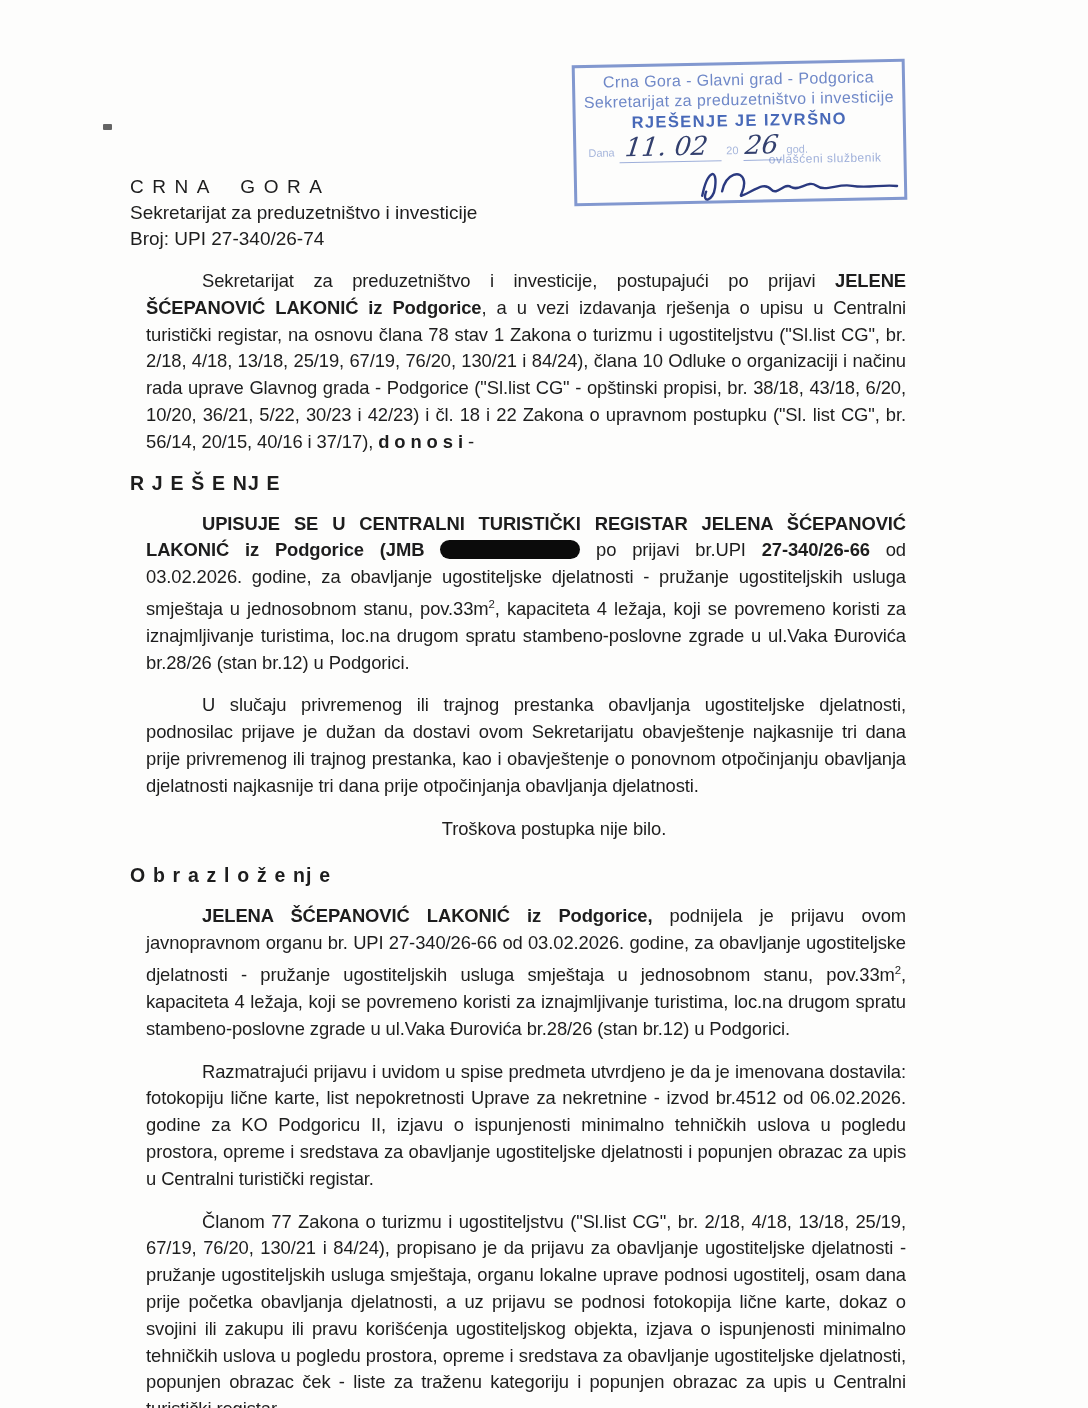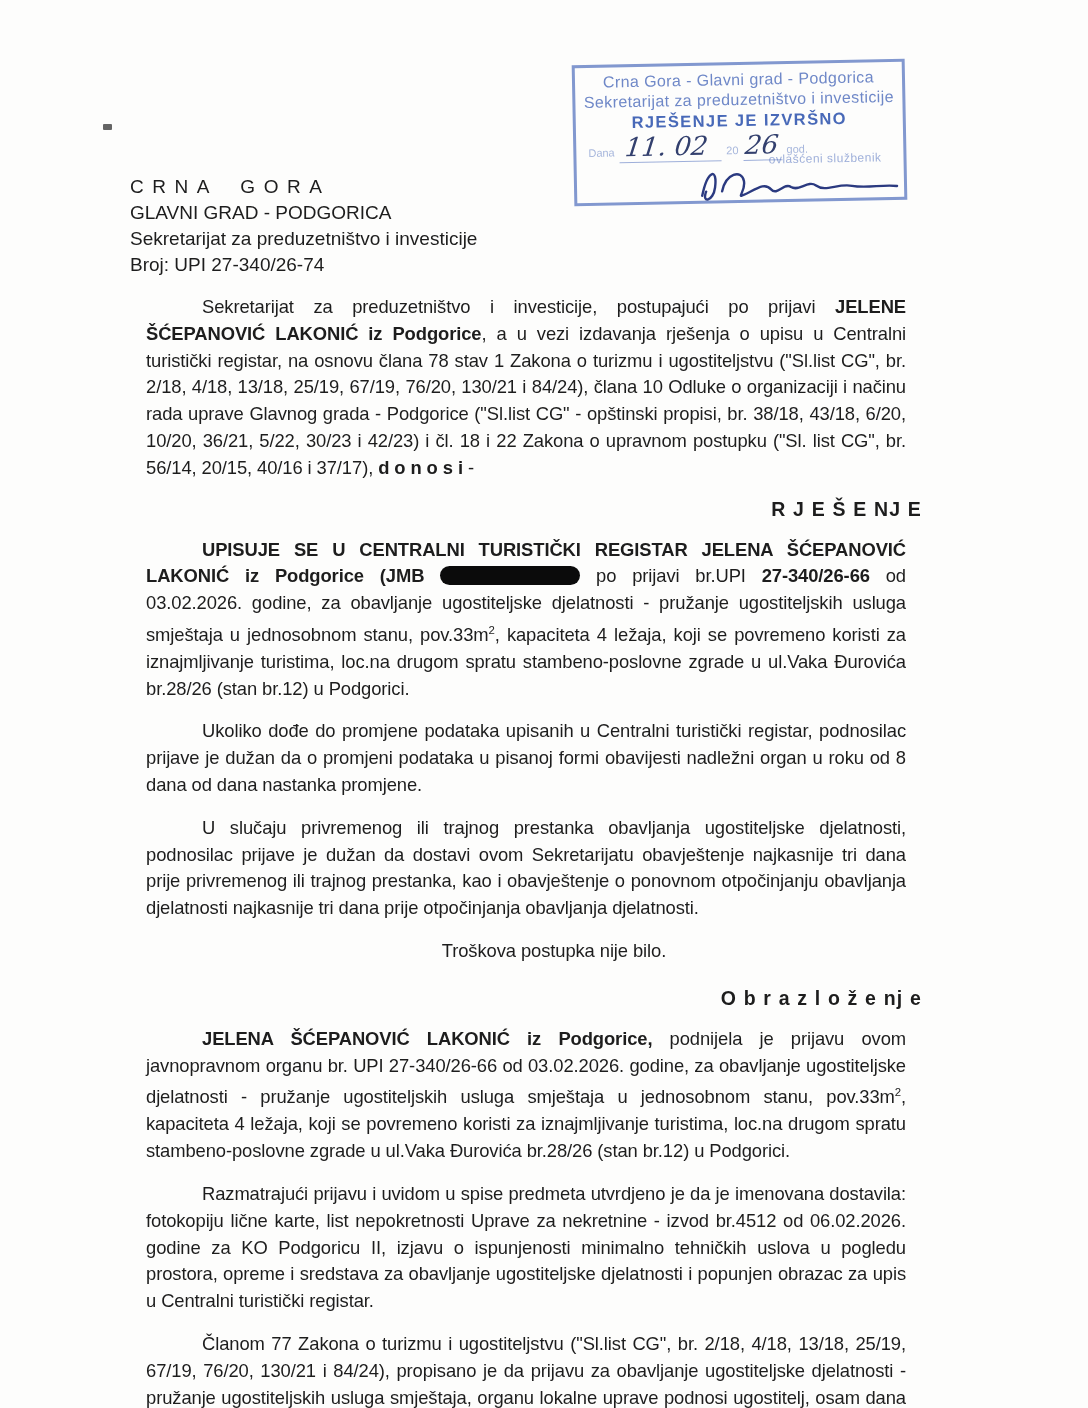--- a/index.html
+++ b/index.html
@@ -45,21 +45,21 @@
   .hdr{font-size:19px;line-height:26px;}
   .hdr .country{letter-spacing:.45em;word-spacing:.5em;}
   .hdr-block{margin-bottom:0;}
   .para{
     font-size:18.4px;line-height:26.8px;
     text-align:justify;text-indent:56px;
     margin:16px;letter-spacing:-.1px;
   }
   .para.nojust{text-align:center;}
   .heading{
-    text-align:right;font-weight:bold;font-size:19.5px;
+    text-align:left;font-weight:bold;font-size:19.5px;
     margin:6px 0 12px 0;letter-spacing:.06em;
   }
   .heading.obr{margin:22px 0 16px 0;}
   .b{font-weight:bold;}
   sup{font-size:.62em;}
   .redaction{
     display:inline-block;width:140px;height:19px;
     background:#0b0b0b;border-radius:10px;vertical-align:-3px;
   }
 </style>
@@ -87,30 +87,28 @@
                M 30 32 C 34 14, 50 10, 52 22 C 54 34, 40 42, 58 33
                C 68 28, 74 25, 79 31 C 85 38, 92 24, 99 29
                C 107 34, 116 22, 124 28 C 133 35, 146 26, 160 29
                C 175 32, 190 28, 205 30" fill="none" stroke="#2b3a80" stroke-width="2.4" stroke-linecap="round" stroke-linejoin="round"></path>
     </svg>
   </div>
 
   <div class="content">
     <div class="hdr hdr-block">
       <div class="country">CRNA GORA</div>
-      <div>GLAVNI GRAD - PODGORICA</div>
       <div>Sekretarijat za preduzetništvo i investicije</div>
       <div>Broj: UPI 27-340/26-74</div>
     </div>
 
     <div id="doc-body">
         <p class="para"><span>Sekretarijat za preduzetništvo i investicije, postupajući po prijavi </span><span class="b">JELENE ŠĆEPANOVIĆ LAKONIĆ iz Podgorice</span><span>, a u vezi izdavanja rješenja o upisu u Centralni turistički registar, na osnovu člana 78 stav 1 Zakona o turizmu i ugostiteljstvu ("Sl.list CG", br. 2/18, 4/18, 13/18, 25/19, 67/19, 76/20, 130/21 i 84/24), člana 10 Odluke o organizaciji i načinu rada uprave Glavnog grada - Podgorice ("Sl.list CG" - opštinski propisi, br. 38/18, 43/18, 6/20, 10/20, 36/21, 5/22, 30/23 i 42/23) i čl. 18 i 22 Zakona o upravnom postupku ("Sl. list CG", br. 56/14, 20/15, 40/16 i 37/17), </span><span class="b">d o n o s i</span><span> -</span></p>
         <p class="heading"><span class="b">R J E Š E NJ E</span></p>
         <p class="para"><span class="b">UPISUJE SE U CENTRALNI TURISTIČKI REGISTAR JELENA ŠĆEPANOVIĆ LAKONIĆ iz Podgorice (JMB </span><span class="redaction"></span><span> po prijavi br.UPI </span><span class="b">27-340/26-66</span><span> od 03.02.2026. godine, za obavljanje ugostiteljske djelatnosti - pružanje ugostiteljskih usluga smještaja u jednosobnom stanu, pov.33m</span><sup>2</sup><span>, kapaciteta 4 ležaja, koji se povremeno koristi za iznajmljivanje turistima, loc.na drugom spratu stambeno-poslovne zgrade u ul.Vaka Đurovića br.28/26 (stan br.12) u Podgorici.</span></p>
-        <p class="para"><span>Ukoliko dođe do promjene podataka upisanih u Centralni turistički registar, podnosilac prijave je dužan da o promjeni podataka u pisanoj formi obavijesti nadležni organ u roku od 8 dana od dana nastanka promjene.</span></p>
         <p class="para"><span>U slučaju privremenog ili trajnog prestanka obavljanja ugostiteljske djelatnosti, podnosilac prijave je dužan da dostavi ovom Sekretarijatu obavještenje najkasnije tri dana prije privremenog ili trajnog prestanka, kao i obavještenje o ponovnom otpočinjanju obavljanja djelatnosti najkasnije tri dana prije otpočinjanja obavljanja djelatnosti.</span></p>
         <p class="para nojust"><span>Troškova postupka nije bilo.</span></p>
         <p class="heading obr"><span class="b">O b r a z l o ž e nj e</span></p>
         <p class="para"><span class="b">JELENA ŠĆEPANOVIĆ LAKONIĆ iz Podgorice,</span><span> podnijela je prijavu ovom javnopravnom organu br. UPI 27-340/26-66 od 03.02.2026. godine, za obavljanje ugostiteljske djelatnosti - pružanje ugostiteljskih usluga smještaja u jednosobnom stanu, pov.33m</span><sup>2</sup><span>, kapaciteta 4 ležaja, koji se povremeno koristi za iznajmljivanje turistima, loc.na drugom spratu stambeno-poslovne zgrade u ul.Vaka Đurovića br.28/26 (stan br.12) u Podgorici.</span></p>
         <p class="para"><span>Razmatrajući prijavu i uvidom u spise predmeta utvrdjeno je da je imenovana dostavila: fotokopiju lične karte, list nepokretnosti Uprave za nekretnine - izvod br.4512 od 06.02.2026. godine za KO Podgoricu II, izjavu o ispunjenosti minimalno tehničkih uslova u pogledu prostora, opreme i sredstava za obavljanje ugostiteljske djelatnosti i popunjen obrazac za upis u Centralni turistički registar.</span></p>
         <p class="para"><span>Članom 77 Zakona o turizmu i ugostiteljstvu ("Sl.list CG", br. 2/18, 4/18, 13/18, 25/19, 67/19, 76/20, 130/21 i 84/24), propisano je da prijavu za obavljanje ugostiteljske djelatnosti - pružanje ugostiteljskih usluga smještaja, organu lokalne uprave podnosi ugostitelj, osam dana prije početka obavljanja djelatnosti, a uz prijavu se podnosi fotokopija lične karte, dokaz o svojini ili zakupu ili pravu korišćenja ugostiteljskog objekta, izjava o ispunjenosti minimalno tehničkih uslova u pogledu prostora, opreme i sredstava za obavljanje ugostiteljske djelatnosti, popunjen obrazac ček - liste za traženu kategoriju i popunjen obrazac za upis u Centralni turistički registar.</span></p>
       </div>
   </div>
 
 </div>

